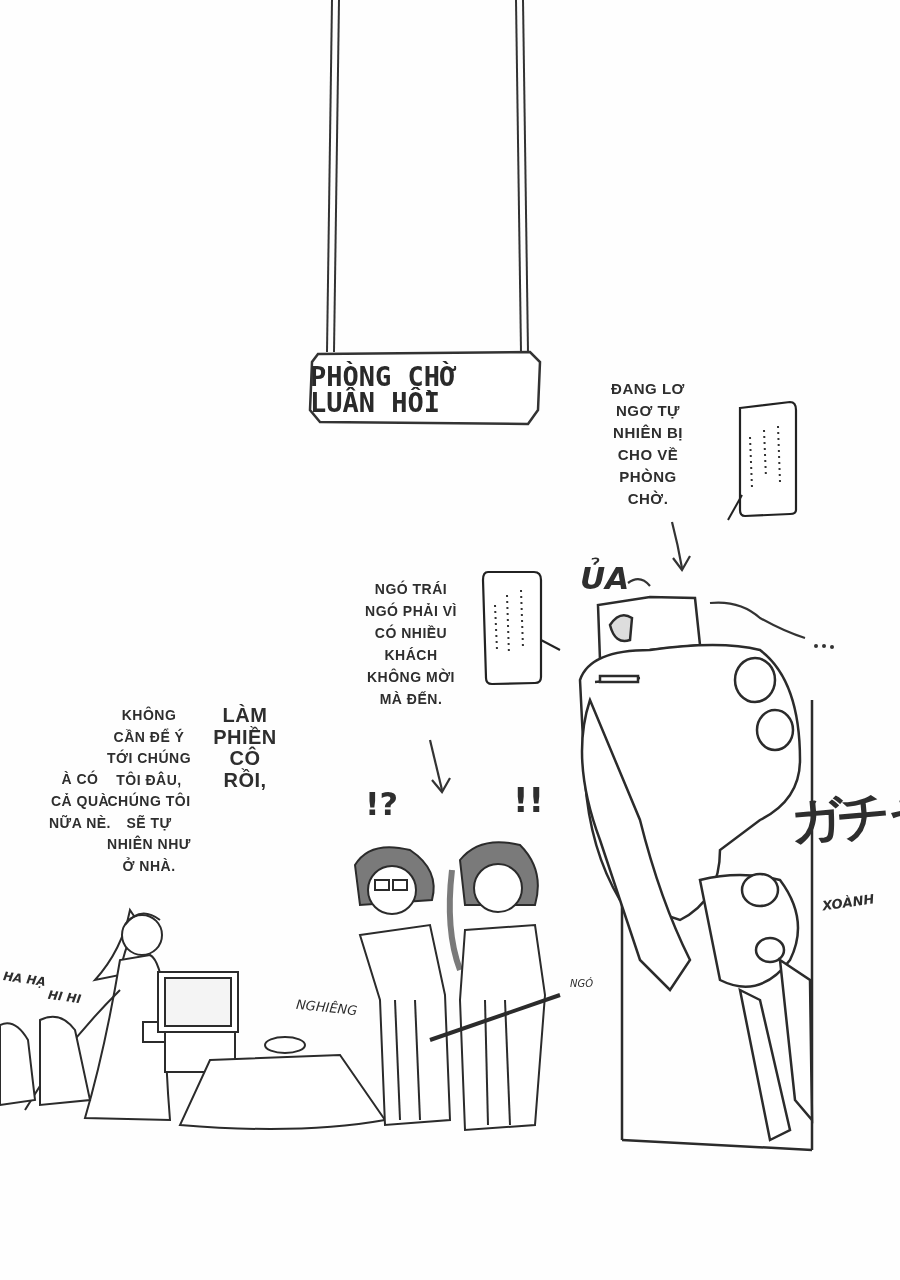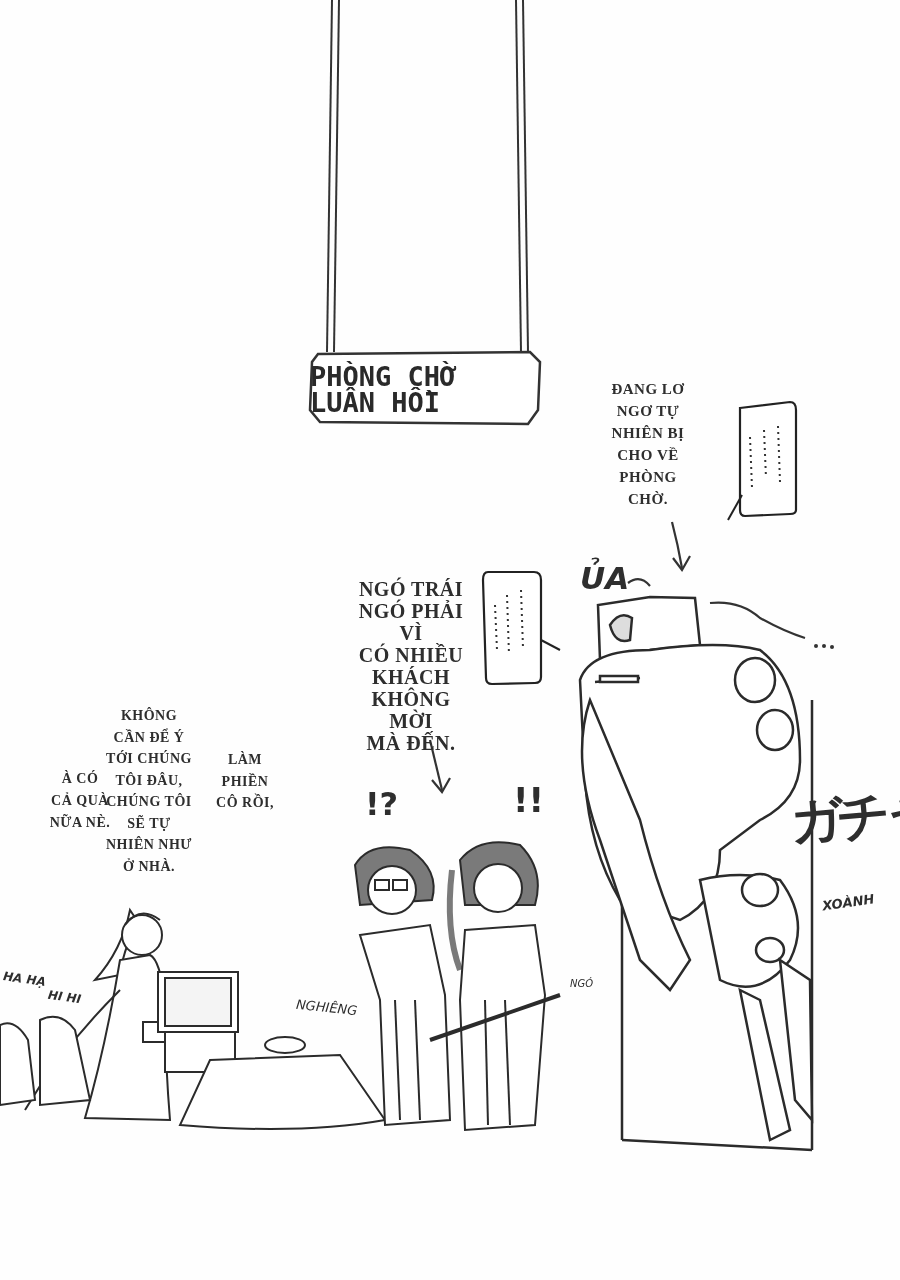--- a/index.html
+++ b/index.html
@@ -1,17 +1,17 @@
 <!DOCTYPE html>
 <html><head>
 <meta charset="utf-8">
 <style>
   html, body { margin: 0; padding: 0; background: #ffffff; }
   #page { position: relative; width: 900px; height: 1280px; background: #fefefe; overflow: hidden; font-family: "DejaVu Sans", sans-serif; color: #2b2b2b; }
-  .txt { position: absolute; text-align: center; font-family: Liberation Serif, serif; font-weight: bold; color: #2e2e2e; line-height: 1.2; white-space: pre-line; letter-spacing: 0.5px; }
+  .txt { position: absolute; text-align: center; font-family: Liberation Sans, sans-serif; font-weight: bold; color: #2e2e2e; line-height: 1.2; white-space: pre-line; letter-spacing: 0.5px; }
   .sfx { position: absolute; font-family: "DejaVu Sans", sans-serif; font-style: italic; font-weight: bold; color: #2e2e2e; white-space: nowrap; }
   .sign { position: absolute; left: 310px; top: 352px; width: 228px; height: 72px; }
   .sign-text { position: absolute; left: 0; top: 12px; width: 228px; font-family: "DejaVu Sans Mono", monospace; font-weight: bold; font-size: 27px; line-height: 26px; color: #2a2a2a; white-space: pre-line; }
   svg.art { position: absolute; left: 0; top: 0; }
 </style>
 </head>
 <body>
 
 <div id="page">
 
@@ -136,41 +136,41 @@
 LUÂN HỒI</div>
   </div>
 
   <div class="txt" style="left:588px; top:378px; width:120px; font-size:15px; line-height:22px;">ĐANG LƠ
 NGƠ TỰ
 NHIÊN BỊ
 CHO VỀ
 PHÒNG
 CHỜ.</div>
 
-  <div class="txt" style="left:352px; top:578px; width:118px; font-size:20px; line-height:22px;">NGÓ TRÁI
+  <div class="txt" style="left:352px; top:578px; width:118px; font-size:14px; line-height:22px;">NGÓ TRÁI
 NGÓ PHẢI VÌ
 CÓ NHIỀU
 KHÁCH
 KHÔNG MỜI
 MÀ ĐẾN.</div>
 
   <div class="txt" style="left:100px; top:705px; width:98px; font-size:14px; line-height:21.5px;">KHÔNG
 CẦN ĐỂ Ý
 TỚI CHÚNG
 TÔI ĐÂU,
 CHÚNG TÔI
 SẼ TỰ
 NHIÊN NHƯ
 Ở NHÀ.</div>
 
   <div class="txt" style="left:40px; top:768px; width:80px; font-size:14px; line-height:22px;">À CÓ
 CẢ QUÀ
 NỮA NÈ.</div>
 
-  <div class="txt" style="left:212px; top:705px; width:66px; font-size:14px; line-height:21.5px;margin-top:44px;">LÀM
+  <div class="txt" style="left:212px; top:705px; width:66px; font-size:20px; line-height:21.5px;">LÀM
 PHIỀN
 CÔ RỒI,</div>
 
   <div class="sfx" style="left:580px; top:560px; font-size:31px;">ỦA</div>
   <div class="sfx" style="left:365px; top:785px; font-size:32px; font-style:normal;">!?</div>
   <div class="sfx" style="left:513px; top:780px; font-size:34px; font-style:normal;">!!</div>
   <div class="sfx" style="left:3px; top:972px; font-size:12px; transform:rotate(8deg);">HA HẠ</div>
   <div class="sfx" style="left:48px; top:990px; font-size:12px; transform:rotate(8deg);">HI HI</div>
   <div class="sfx" style="left:296px; top:1000px; font-size:13px; font-weight:normal; transform:rotate(6deg);">NGHIÊNG</div>
   <div class="sfx" style="left:570px; top:978px; font-size:10px; font-weight:normal;">NGÓ</div>

